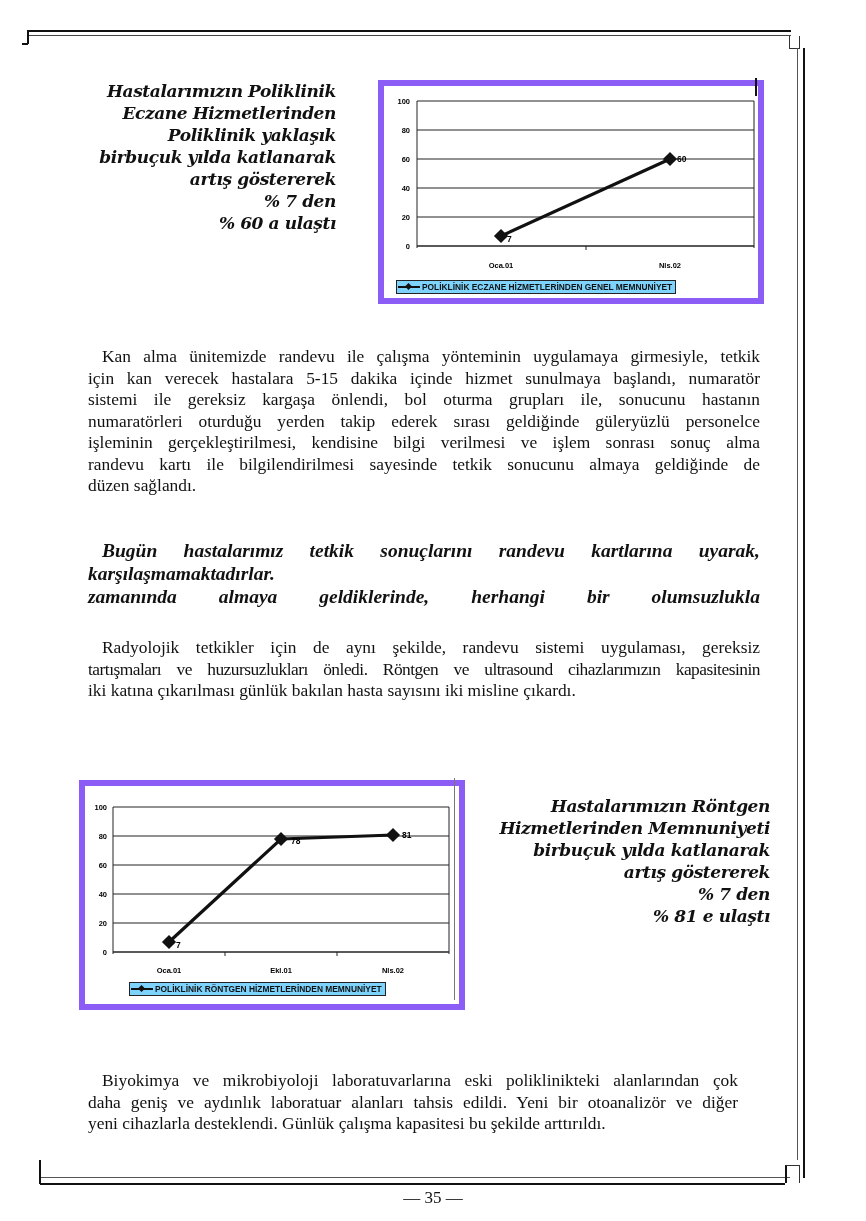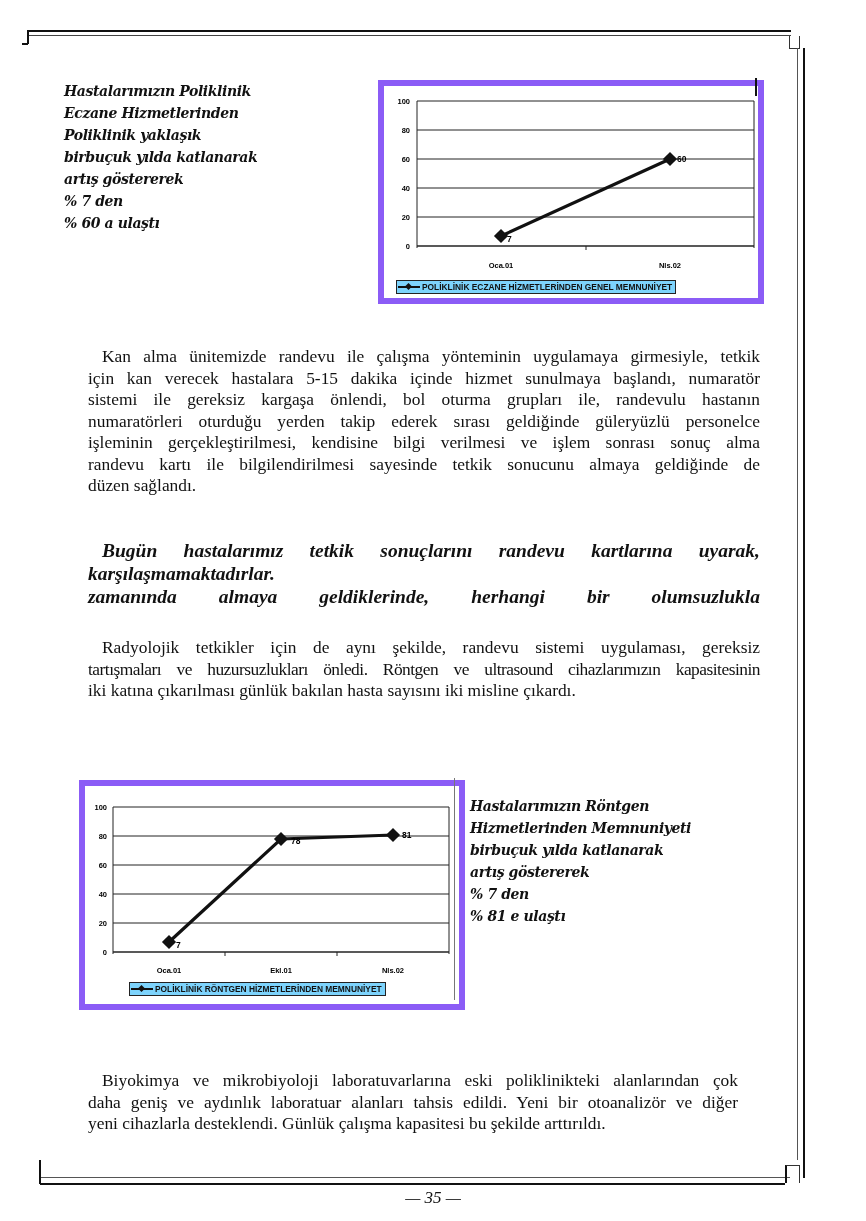--- a/index.html
+++ b/index.html
@@ -12,21 +12,21 @@
   .frame-left-foot { position: absolute; left: 22px; top: 43px; width: 6px; height: 0; border-top: 2px solid #111; }
   .frame-tr-box { position: absolute; left: 789px; top: 36px; width: 9px; height: 12px; border: 1px solid #333; border-top: none; }
   .frame-right-outer { position: absolute; left: 803px; top: 48px; width: 0; height: 1130px; border-left: 2px solid #111; }
   .frame-right-inner { position: absolute; left: 797px; top: 48px; width: 0; height: 1112px; border-left: 1px solid #555; }
   .frame-bottom-outer { position: absolute; left: 40px; top: 1183px; width: 745px; height: 0; border-top: 2px solid #111; }
   .frame-bottom-inner { position: absolute; left: 40px; top: 1177px; width: 750px; height: 0; border-top: 1px solid #555; }
   .frame-left-bottom { position: absolute; left: 39px; top: 1160px; width: 0; height: 24px; border-left: 2px solid #111; }
   .frame-br-box { position: absolute; left: 785px; top: 1165px; width: 12px; height: 17px; border: 1px solid #333; border-left: 2px solid #111; border-bottom: none; }
 
   
-  .callout { position: absolute; text-align: left; font-family: "DejaVu Serif", "Liberation Serif", serif; font-style: italic; font-weight: bold; font-size: 14px; line-height: 22px; letter-spacing: -0.4px; }
+  .callout { position: absolute; text-align: right; font-family: "DejaVu Serif", "Liberation Serif", serif; font-style: italic; font-weight: bold; font-size: 17px; line-height: 22px; letter-spacing: -0.4px; }
   .callout div { white-space: nowrap; }
   #callout-1 { left: 64px; top: 80px; width: 272px; }
   #callout-2 { left: 470px; top: 795px; width: 300px; }
 
   
   .para { position: absolute; left: 88px; width: 672px; font-size: 17.4px; line-height: 21.5px; text-align: justify; }
   .para .ln { display: block; white-space: nowrap; text-align-last: justify; text-align: justify; }
   .para .ln.last { text-align-last: left; }
   .para .ln.indent { padding-left: 14px; }
   #para-1 { top: 346px; }
@@ -41,21 +41,21 @@
   .chart svg { position: absolute; left: 0; top: 0; }
   .chart text { font-family: "Liberation Sans", "DejaVu Sans", sans-serif; font-weight: bold; }
   .legend { position: absolute; border: 1px solid #222; height: 12px; display: flex; align-items: center; font-family: "Liberation Sans", "DejaVu Sans", sans-serif; font-size: 8.4px; font-weight: bold; white-space: nowrap; padding-right: 3px; background:#7dd3fc; }
   .legend .swatch { display: inline-block; width: 22px; height: 8px; position: relative; margin: 0 2px 0 1px; }
   .legend .swatch::before { content: ""; position: absolute; left: 0; right: 0; top: 3px; border-top: 2px solid #111; }
   .legend .swatch::after { content: ""; position: absolute; left: 8px; top: 1px; width: 5px; height: 5px; background: #111; transform: rotate(45deg); }
   #chart-1 .legend { left: 12px; top: 194px; }
   #chart-2 .legend { left: 44px; top: 196px; }
   .chart-edge { position: absolute; border-left: 2px solid #111; }
 
-  .page-number { position: absolute; left: 0; width: 866px; top: 1188px; text-align: center; font-size: 17px; font-style: italic; }
+  .page-number { position: absolute; left: 0; width: 866px; top: 1188px; text-align: center; font-size: 17px; }
 </style>
 </head>
 <body>
 
 <div class="frame-top-outer"></div>
 <div class="frame-top-inner"></div>
 <div class="frame-left-tick"></div>
 <div class="frame-left-foot"></div>
 <div class="frame-tr-box"></div>
 <div class="frame-right-outer"></div>
@@ -113,21 +113,21 @@
   <div class="legend">
     <span class="swatch"></span>
     <span>POLİKLİNİK ECZANE HİZMETLERİNDEN GENEL MEMNUNİYET</span>
   </div>
 </div>
 <div class="chart-edge" style="left:755px; top:78px; height:18px;"></div>
 
 <div class="para" id="para-1">
   <span class="ln indent">Kan alma ünitemizde randevu ile çalışma yönteminin uygulamaya girmesiyle, tetkik</span>
   <span class="ln">için kan verecek hastalara 5-15 dakika içinde hizmet sunulmaya başlandı, numaratör</span>
-  <span class="ln">sistemi ile gereksiz kargaşa önlendi, bol oturma grupları ile, randevulu hastanın</span>
+  <span class="ln">sistemi ile gereksiz kargaşa önlendi, bol oturma grupları ile, sonucunu hastanın</span>
   <span class="ln">numaratörleri oturduğu yerden takip ederek sırası geldiğinde güleryüzlü personelce</span>
   <span class="ln">işleminin gerçekleştirilmesi, kendisine bilgi verilmesi ve işlem sonrası sonuç alma</span>
   <span class="ln">randevu kartı ile bilgilendirilmesi sayesinde tetkik sonucunu almaya geldiğinde de</span>
   <span class="ln last">düzen sağlandı.</span>
 </div>
 
 <div class="para" id="para-2">
   <span class="ln indent">Bugün hastalarımız tetkik sonuçlarını randevu kartlarına uyarak,</span>
   <span class="ln last">karşılaşmamaktadırlar.</span>
   <span class="ln">zamanında almaya geldiklerinde, herhangi bir olumsuzlukla</span>

